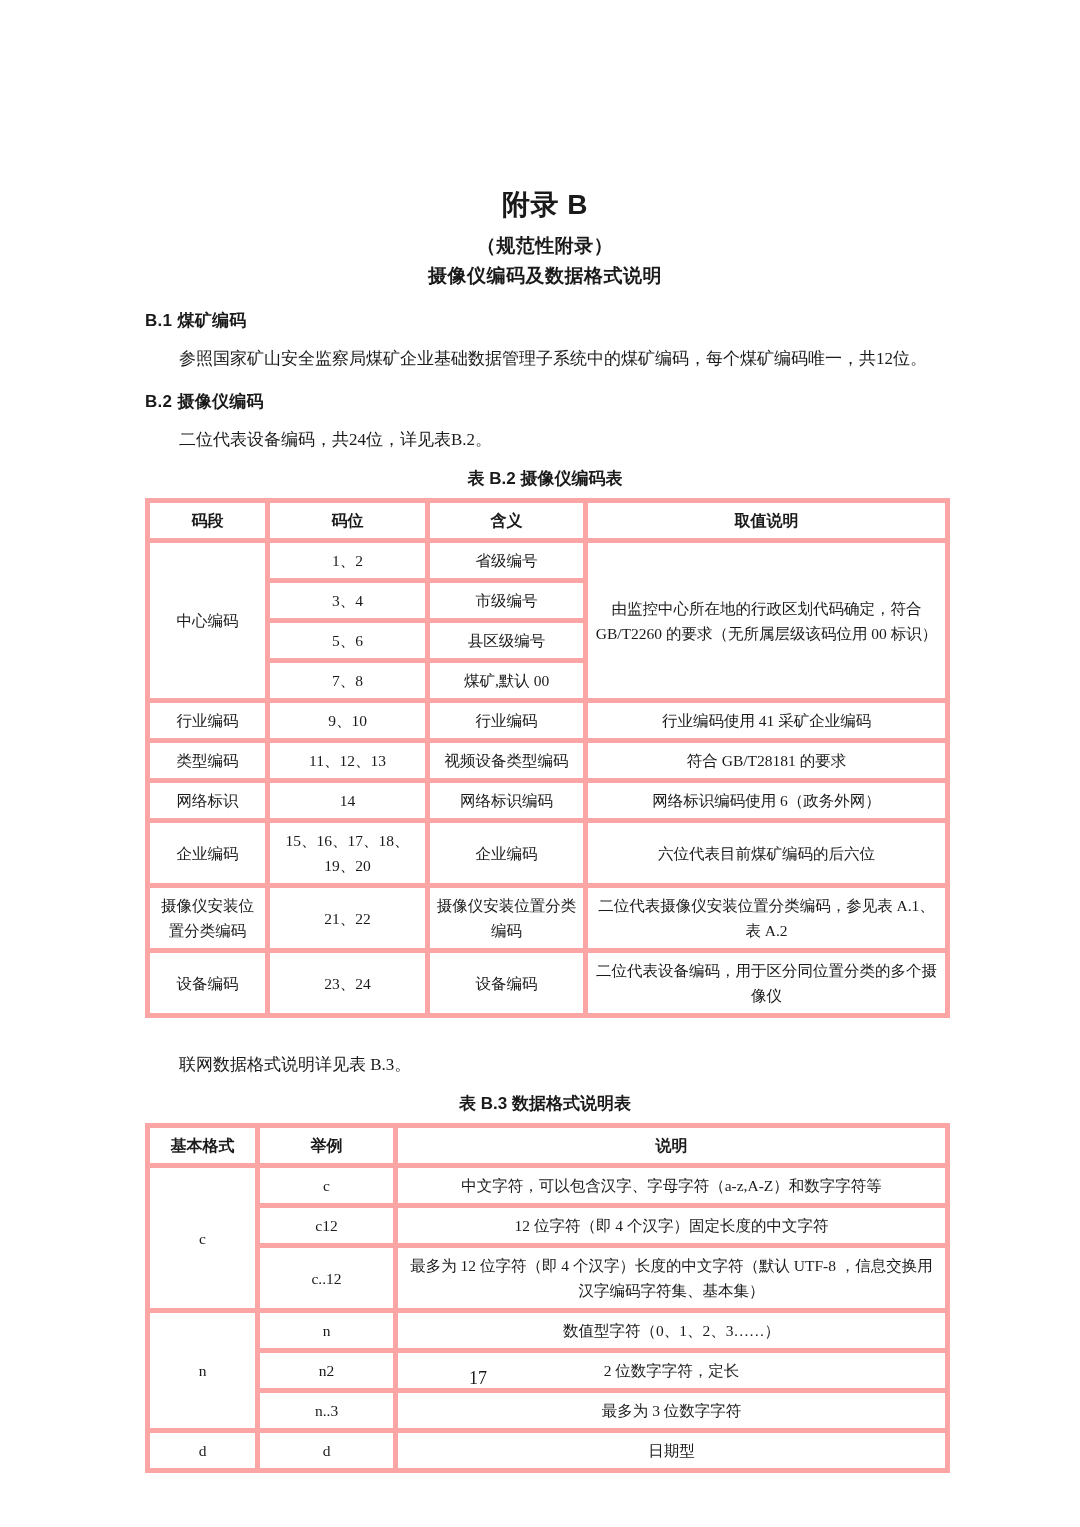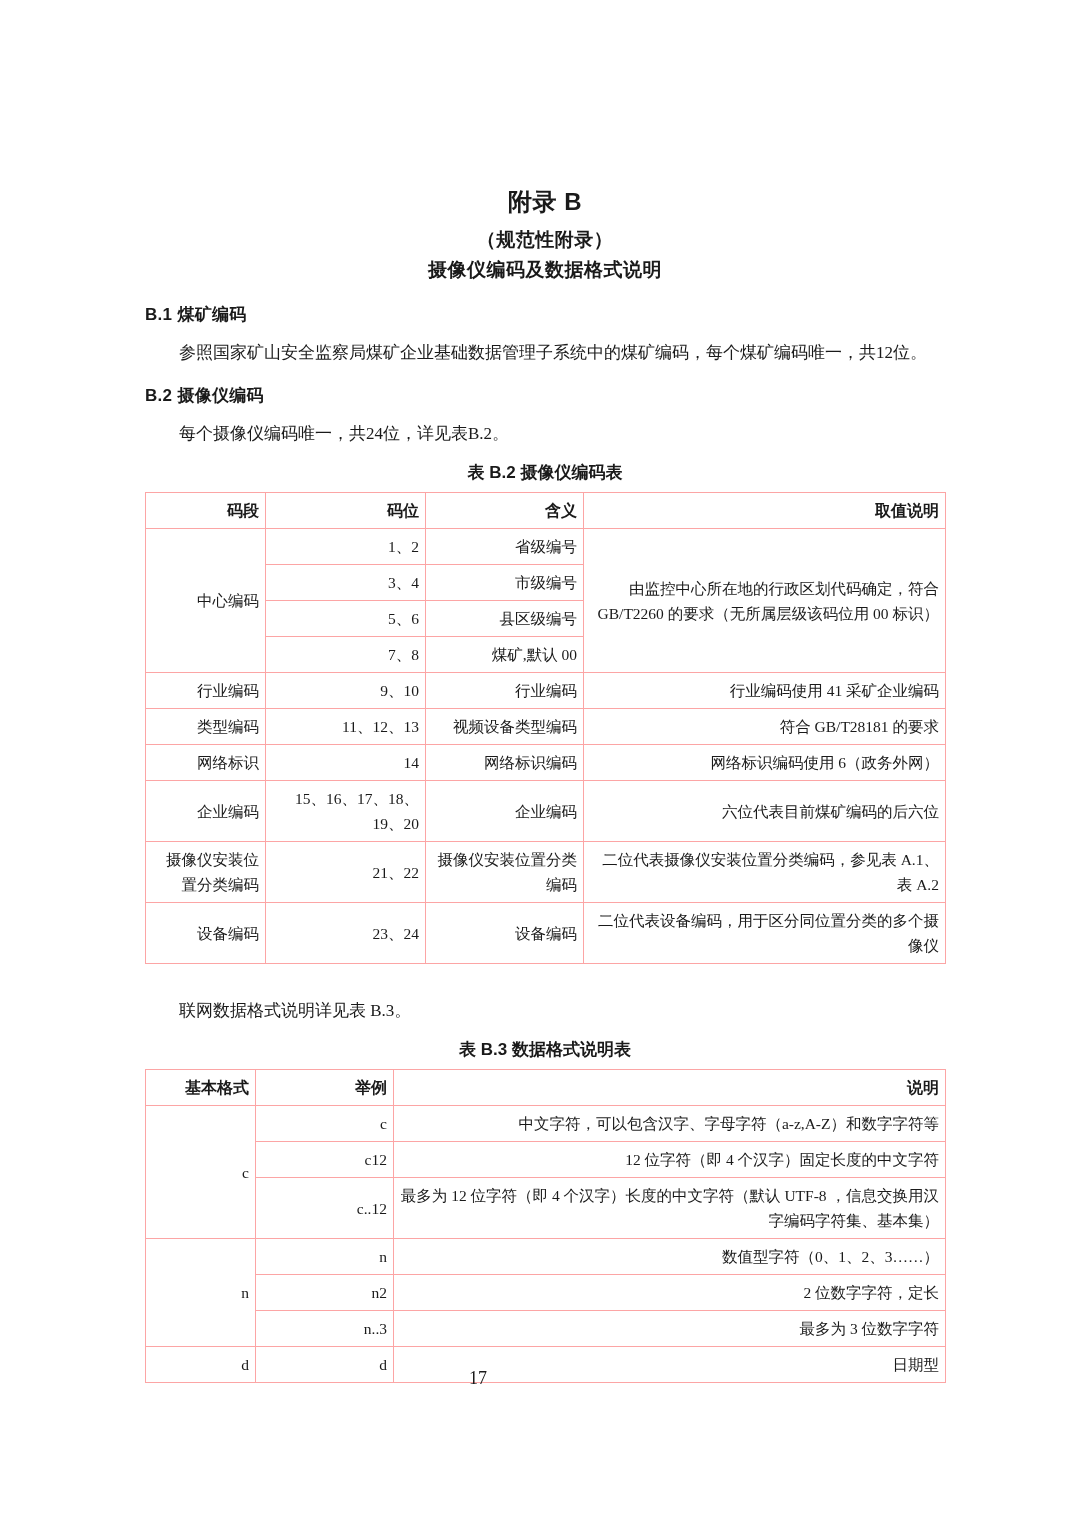--- a/index.html
+++ b/index.html
@@ -26,21 +26,21 @@
     position: absolute;
     left: 145px;
     top: 0;
     width: 800px;
   }
 
   
   .appendix-title {
     text-align: center;
     font-weight: bold;
-    font-size: 24px;
+    font-size: 28px;
     letter-spacing: 0.5px;
     font-family: "Liberation Sans", "DejaVu Sans", sans-serif;
   }
   .t-line1 { margin-top: 186px; }
   .t-line2 { margin-top: 9px; font-size: 19px; }
   .t-line3 { margin-top: 4px; font-size: 19px; }
 
   .sec-heading {
     font-weight: bold;
     font-size: 17px;
@@ -64,23 +64,23 @@
 
   
   table.doc-table {
     border-collapse: collapse;
     width: 800px;
     table-layout: fixed;
     font-size: 15.5px;
     font-family: "Liberation Serif", "DejaVu Serif", serif;
   }
   table.doc-table td, table.doc-table th {
-    border: 1px solid #fca5a5;
+    border: 5px solid #fca5a5;
     padding: 5px 6px;
-    text-align: right;
+    text-align: center;
     vertical-align: middle;
     line-height: 25px;
     font-weight: normal;
   }
   table.doc-table th {
     font-weight: bold;
     font-family: "Liberation Sans", "DejaVu Sans", sans-serif;
     font-size: 16px;
   }
   td.left-align { text-align: left; padding-left: 9px; }
@@ -111,21 +111,21 @@
     <div class="appendix-title t-line3">摄像仪编码及数据格式说明</div>
 
     <div class="sp-20"></div>
     <div class="sec-heading">B.1 煤矿编码</div>
     <div class="sp-12"></div>
     <div class="para">参照国家矿山安全监察局煤矿企业基础数据管理子系统中的煤矿编码，每个煤矿编码唯一，共12位。</div>
 
     <div class="sp-16"></div>
     <div class="sec-heading">B.2 摄像仪编码</div>
     <div class="sp-12"></div>
-    <div class="para">每个摄像仪编码唯一，共24位，详见表B.2。</div>
+    <div class="para">二位代表设备编码，共24位，详见表B.2。</div>
 
     <div class="sp-12"></div>
     <div class="table-caption">表 B.2 摄像仪编码表</div>
     <div class="sp-8"></div>
 
     <table class="doc-table">
       <colgroup>
         <col style="width:120px">
         <col style="width:160px">
         <col style="width:158px">

